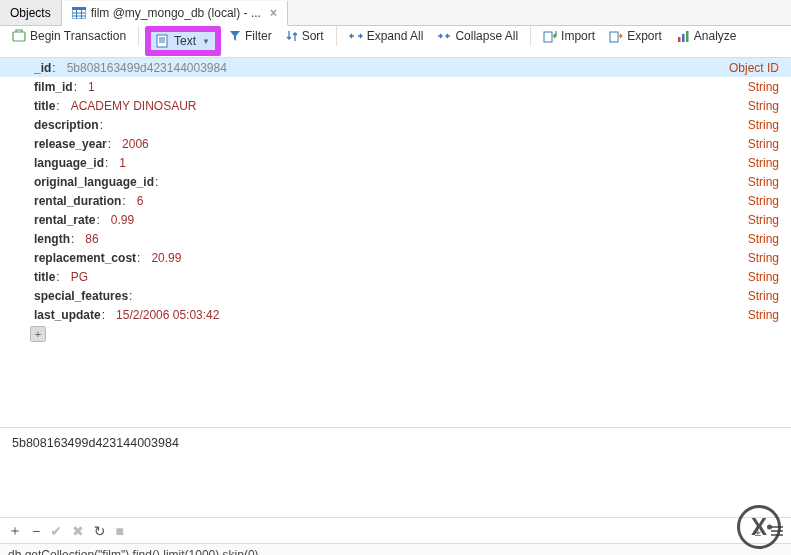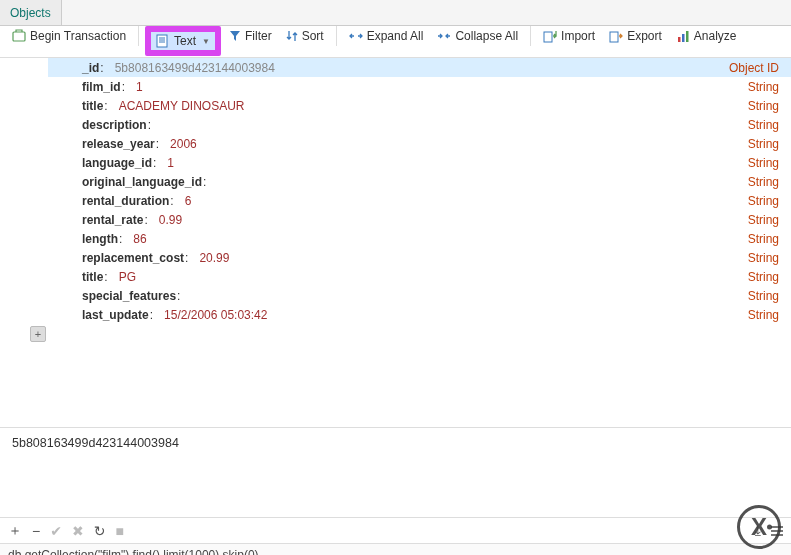--- a/index.html
+++ b/index.html
@@ -1,32 +1,32 @@
 <!DOCTYPE html>
 <html><head>
 <meta charset="utf-8">
 <style>
 * { box-sizing: border-box; margin: 0; padding: 0; }
 body { font-family: "Segoe UI", Tahoma, sans-serif; font-size: 12px; color: #333; background: #fff; width: 791px; height: 555px; overflow: hidden; position: relative; }
 
 .tabs { display: flex; align-items: center; height: 26px; background: #f5f5f5; border-bottom: 1px solid #ccc; }
 .tab { display: flex; align-items: center; padding: 0 10px; height: 100%; border-right: 1px solid #ccc; cursor: pointer; gap: 5px; }
-.tab.inactive { background: #ececec; color: #0f766e; }
+.tab.inactive { background: #ececec; color: #000000; }
 .tab.active { background: #fff; border-bottom: 1px solid #fff; margin-bottom: -1px; }
 .tab-close { margin-left: 4px; color: #999; font-weight: bold; cursor: pointer; }
 .table-icon { width: 14px; height: 12px; display: inline-block; }
 
 .toolbar { display: flex; align-items: flex-start; height: 32px; padding: 0 6px; border-bottom: 1px solid #ddd; gap: 2px; }
 .tbtn { display: flex; align-items: center; padding: 3px 6px; gap: 4px; cursor: pointer; border-radius: 2px; }
 .tbtn.selected { background: #d0e4ff; border: 6px solid #d946ef; padding: 2px 5px; }
 .tsep { width: 1px; height: 20px; background: #ddd; margin: 0 4px; }
 .dropdown-chev { font-size: 8px; color: #666; margin-left: 2px; }
 
 .doc-area { height: 370px; overflow-y: auto; border-bottom: 1px solid #ddd; }
-.row { display: flex; align-items: center; height: 19px; padding: 0 8px; margin-left: 48px; }
+.row { display: flex; align-items: center; height: 19px; padding: 0 8px; }
 .row.id-row { background: #d9eeff; }
 .key { font-weight: bold; color: #333; }
 .colon { margin: 0 3px 0 1px; }
 .val { color: #a03030; margin-left: 8px; }
 .val.oid { color: #888; }
 .type { margin-left: auto; color: #c2410c; padding-right: 4px; }
 .indent { width: 26px; display: inline-block; }
 .add-btn { width: 16px; height: 16px; background: #ddd; border: 1px solid #bbb; border-radius: 2px; display: flex; align-items: center; justify-content: center; margin: 2px 0 0 30px; font-size: 11px; color: #666; cursor: pointer; }
 
 .id-echo { padding: 8px 12px; color: #333; font-size: 12.5px; border-bottom: 1px solid #ddd; height: 90px; }
@@ -47,20 +47,34 @@
 .wm-py { font-size: 7px; color: #666; letter-spacing: 0.5px; }
 
 svg { display: block; }
 </style>
 </head>
 <body>
 
 <div class="tabs">
   <div class="tab inactive">
     <span>Objects</span>
+  </div>
+  <div class="tab active">
+    <span class="table-icon">
+      <svg width="14" height="12" viewBox="0 0 14 12">
+          <rect x="0" y="0" width="14" height="12" fill="#fff" stroke="#3a7abd" stroke-width="1"></rect>
+          <rect x="0" y="0" width="14" height="3" fill="#3a7abd"></rect>
+          <line x1="4.5" y1="0" x2="4.5" y2="12" stroke="#3a7abd"></line>
+          <line x1="9.5" y1="0" x2="9.5" y2="12" stroke="#3a7abd"></line>
+          <line x1="0" y1="6" x2="14" y2="6" stroke="#3a7abd"></line>
+          <line x1="0" y1="9" x2="14" y2="9" stroke="#3a7abd"></line>
+        </svg>
+    </span>
+    <span>film @my_mongo_db (local) - ...</span>
+    <span class="tab-close">×</span>
   </div>
 </div>
 
 <div class="toolbar">
   <div class="tbtn">
     <span>
         <svg width="14" height="14">
           <rect x="1" y="3" width="12" height="9" rx="1" fill="none" stroke="#5a9e5a" stroke-width="1.2"></rect>
           <path d="M4 3 V1 H10 V3" fill="none" stroke="#5a9e5a" stroke-width="1.2"></path>
         </svg>

